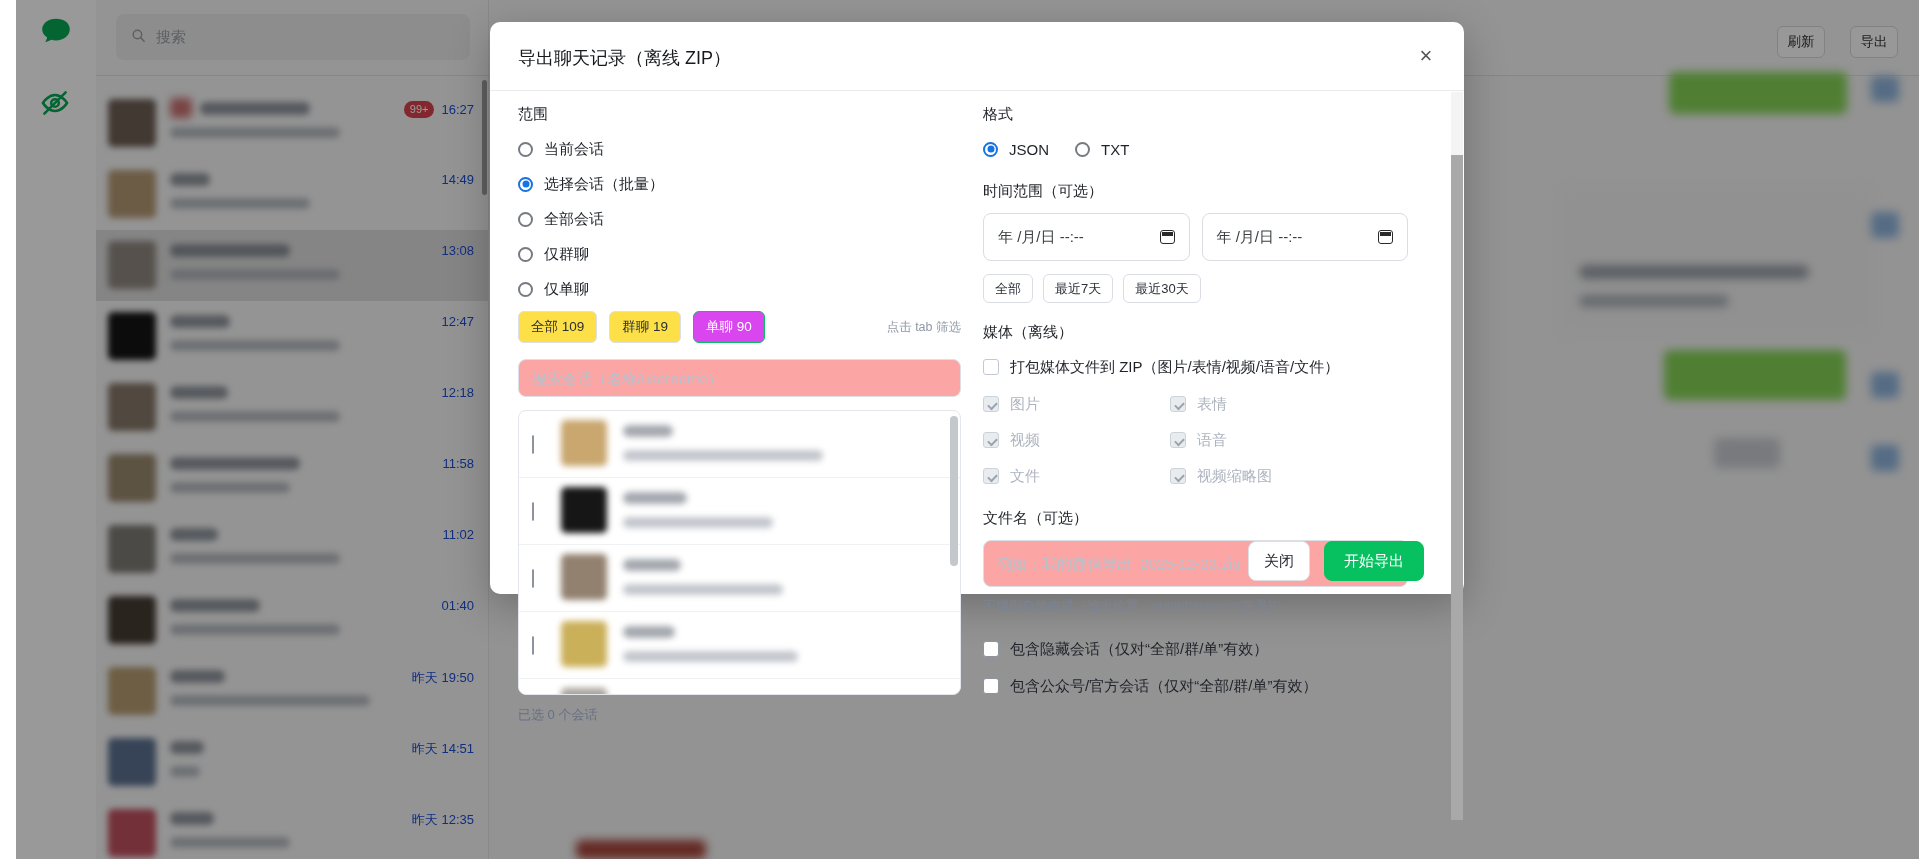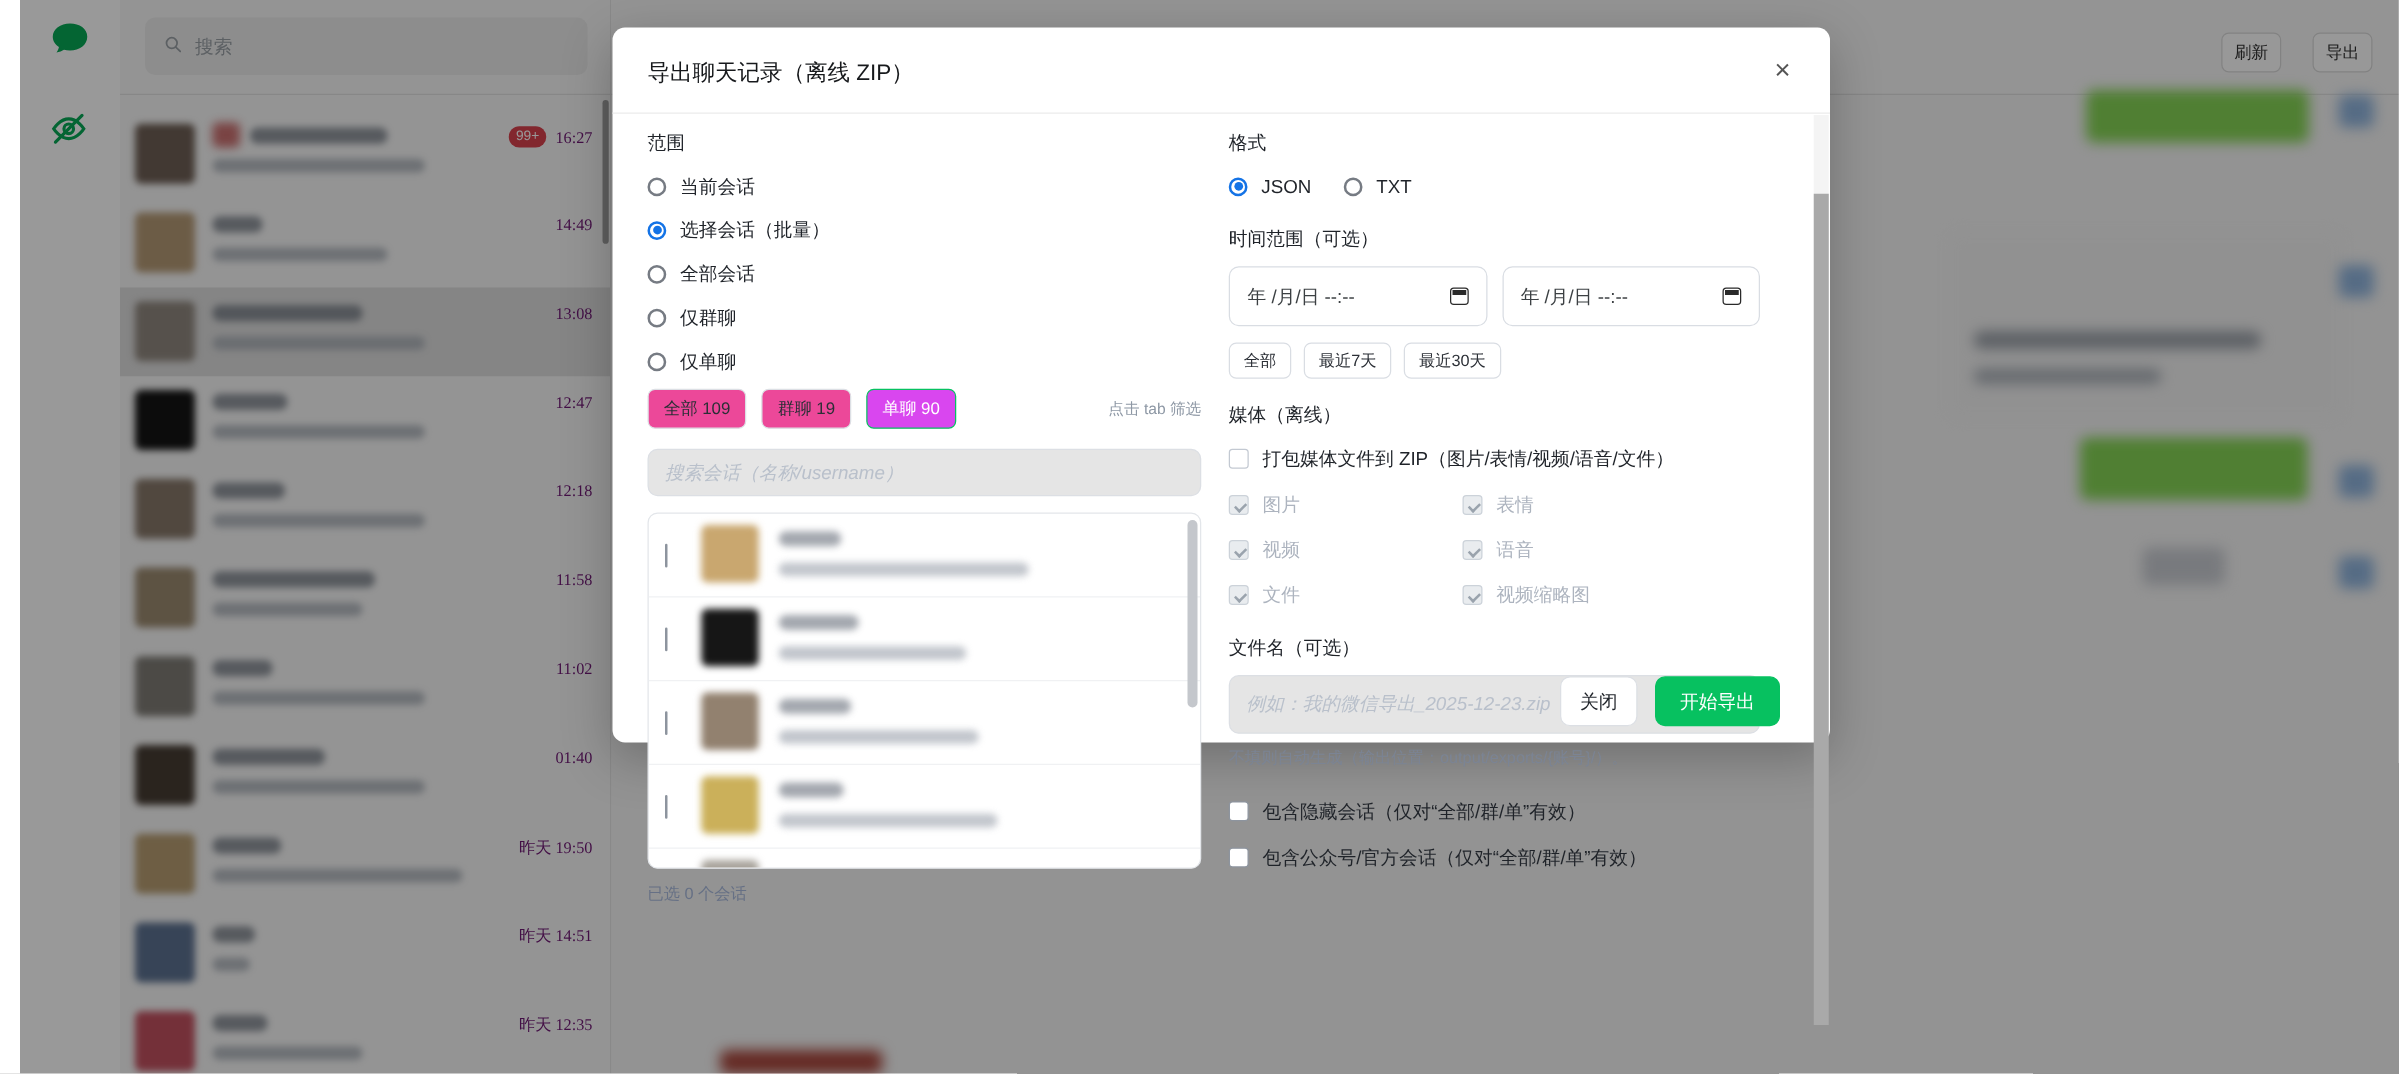--- a/index.html
+++ b/index.html
@@ -30,21 +30,21 @@
   .conv:nth-child(9) .name{width:55px;}
   .conv:nth-child(10) .name{width:34px;}
   .conv:nth-child(11) .name{width:44px;}
   .conv:nth-child(2) .sub{width:140px;}
   .conv:nth-child(6) .sub{width:120px;}
   .conv:nth-child(9) .sub{width:200px;}
   .conv:nth-child(10) .sub{width:30px;}
   .conv:nth-child(11) .sub{width:120px;}
   .conv-meta{position:absolute;right:14px;top:13px;display:flex;align-items:center;gap:7px;}
   .badge{background:#d9414e;color:#fff;font-size:11px;line-height:17px;padding:0 6px;border-radius:9px;}
-  .time{font-size:13px;color:#701a75;white-space:nowrap;font-family:Liberation Serif, serif;}
+  .time{font-size:13px;color:#1d4ed8;white-space:nowrap;}
   .accent-blob{position:absolute;left:74px;top:10px;width:22px;height:20px;background:#c05050;border-radius:4px;filter:blur(4px);opacity:.8;}
   .side-scroll{position:absolute;right:1px;top:80px;width:5px;height:115px;background:#9f9f9f;border-radius:3px;}
 
   .main{position:absolute;left:473px;top:0;right:0;height:859px;background:#f5f5f5;}
   .main-header{position:absolute;left:0;top:0;right:0;height:75px;background:#f7f7f7;border-bottom:1px solid #e0e0e0;}
   .hdr-btn{position:absolute;top:26px;width:46px;height:30px;background:#fdfdfd;border:1px solid #d9d9d9;border-radius:6px;font-size:13.5px;color:#333;display:flex;align-items:center;justify-content:center;}
   .mblob{position:absolute;filter:blur(5px);border-radius:6px;}
 
   
   .overlay{position:absolute;inset:0;background:rgba(0,0,0,0.40);}
@@ -60,25 +60,25 @@
 
   .radio-row{display:flex;align-items:center;gap:11px;height:26px;margin-bottom:9px;}
   .radio{width:15px;height:15px;border:2px solid #767b83;border-radius:50%;box-sizing:border-box;flex:none;position:relative;background:#fff;}
   .radio.on{border-color:#1473e6;}
   .radio.on::after{content:"";position:absolute;left:50%;top:50%;transform:translate(-50%,-50%);width:7px;height:7px;border-radius:50%;background:#1473e6;}
   .radio-label{font-size:15px;color:#1f2329;}
   .inline-radios{display:flex;align-items:center;gap:26px;height:26px;}
   .inline-radios .radio-row{margin-bottom:0;}
 
   .tabs-row{display:flex;align-items:center;gap:12px;margin-top:8px;}
-  .tab{height:30px;padding:0 12px;border:1px solid #dcdfe4;border-radius:6px;background:#ec4899;font-size:13.5px;color:#2b2f36;display:flex;align-items:center;}
+  .tab{height:30px;padding:0 12px;border:1px solid #dcdfe4;border-radius:6px;background:#fde047;font-size:13.5px;color:#2b2f36;display:flex;align-items:center;}
   .tab.active{background:#d946ef;border-color:#07c160;color:#fff;}
   .tab-hint{margin-left:auto;font-size:12.5px;color:#8e98a5;}
 
-  .text-input{box-sizing:border-box;width:100%;height:38px;border:1px solid #dcdfe4;border-radius:8px;padding:18px 13px;font-size:15px;color:#1f2329;outline:none;font-family:inherit;background:#e5e5e5;font-style:italic;}
+  .text-input{box-sizing:border-box;width:100%;height:38px;border:1px solid #dcdfe4;border-radius:8px;padding:18px 13px;font-size:15px;color:#1f2329;outline:none;font-family:inherit;background:#fca5a5;}
   .text-input::placeholder{color:#b9c0cb;}
   .search-conv{margin-top:16px;}
 
   .pick-list{position:relative;margin-top:13px;height:283px;border:1px solid #e3e6ea;border-radius:8px;overflow:hidden;background:#fff;}
   .pick-row{position:relative;height:66px;border-bottom:1px solid #f0f1f3;}
   .pick-cb{position:absolute;left:13px;top:25px;}
   .cb{width:16px;height:16px;border:1.5px solid #8d949e;border-radius:3px;box-sizing:border-box;background:#fff;flex:none;position:relative;}
   .cb.dis{background:#e9ecef;border-color:#ccd2d9;}
   .cb.dis::after{content:"";position:absolute;left:3.5px;top:4.5px;width:7px;height:4px;border-left:2px solid #9aa3ad;border-bottom:2px solid #9aa3ad;transform:rotate(-45deg);}
   .pick-avatar{position:absolute;left:42px;top:9px;width:46px;height:46px;border-radius:5px;filter:blur(3px);}

